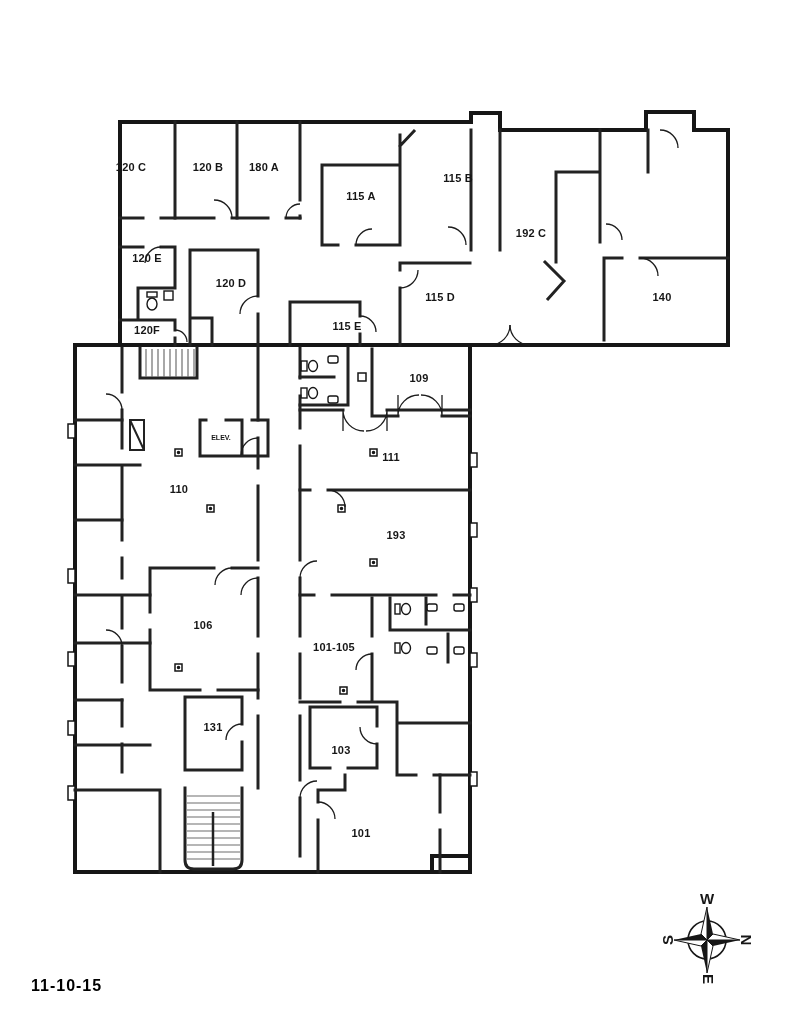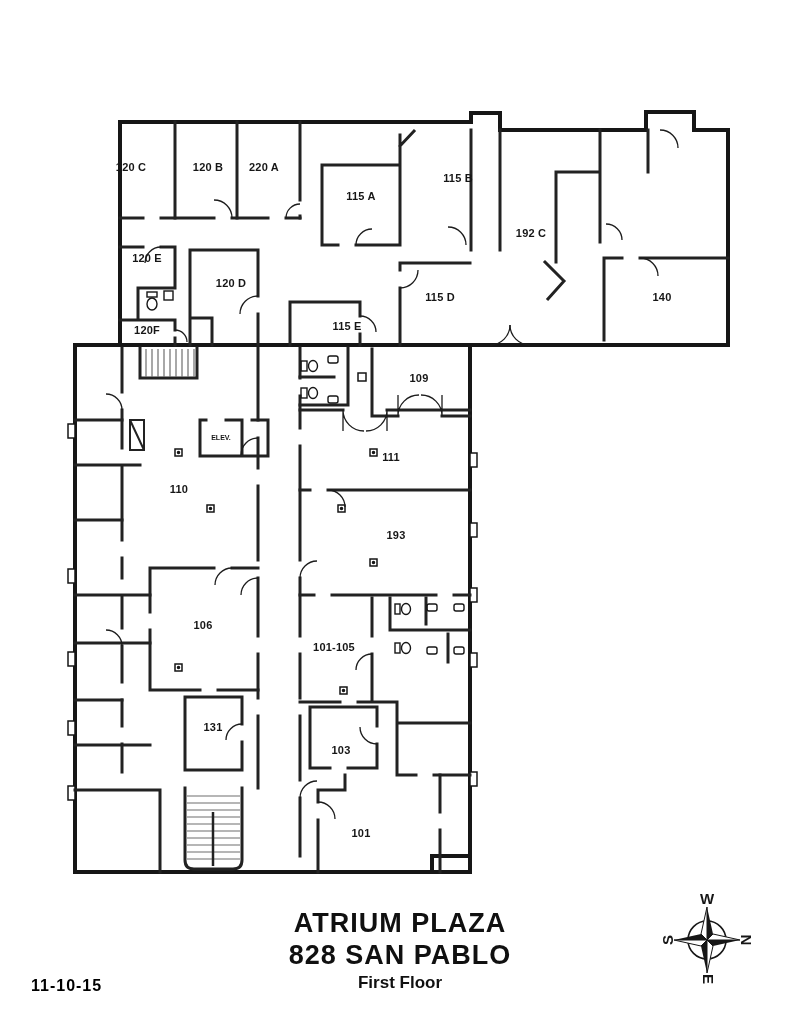--- a/index.html
+++ b/index.html
@@ -163,21 +163,21 @@
       <path d="M122,410 A16,16 0 0 0 106,394"></path>
         <path d="M122,646 A16,16 0 0 0 106,630"></path>
       <path d="M490,345 A20,20 0 0 0 510,325"></path>
         <path d="M530,345 A20,20 0 0 1 510,325"></path>
     </g>
   </svg>
 
   <div>
     <div class="room-label" style="left:131px;top:167px">120 C</div>
     <div class="room-label" style="left:208px;top:167px">120 B</div>
-    <div class="room-label" style="left:264px;top:167px">220 A</div>
+    <div class="room-label" style="left:264px;top:167px">180 A</div>
     <div class="room-label" style="left:361px;top:196px">115 A</div>
     <div class="room-label" style="left:458px;top:178px">115 B</div>
     <div class="room-label" style="left:531px;top:233px">192 C</div>
     <div class="room-label" style="left:147px;top:258px">120 E</div>
     <div class="room-label" style="left:231px;top:283px">120 D</div>
     <div class="room-label" style="left:440px;top:297px">115 D</div>
     <div class="room-label" style="left:662px;top:297px">140</div>
     <div class="room-label" style="left:147px;top:330px">120F</div>
     <div class="room-label" style="left:347px;top:326px">115 E</div>
     <div class="room-label" style="left:419px;top:378px">109</div>
@@ -185,25 +185,20 @@
     <div class="room-label" style="left:179px;top:489px">110</div>
     <div class="room-label" style="left:396px;top:535px">193</div>
     <div class="room-label" style="left:203px;top:625px">106</div>
     <div class="room-label" style="left:334px;top:647px">101-105</div>
     <div class="room-label" style="left:213px;top:727px">131</div>
     <div class="room-label" style="left:341px;top:750px">103</div>
     <div class="room-label" style="left:361px;top:833px">101</div>
     <div class="room-label tiny" style="left:221px;top:437px">ELEV.</div>
   </div>
 
-  <div class="titleblock">
-    <div class="t1">ATRIUM PLAZA</div>
-    <div class="t2">828 SAN PABLO</div>
-    <div class="t3">First Floor</div>
-  </div>
 
   <div class="date-note">11-10-15</div>
 
   <svg class="compass" width="92" height="92" viewBox="-46 -46 92 92">
     <circle cx="0" cy="0" r="19" fill="none" stroke="#161616" stroke-width="1.6"></circle>
     <g>
       <path d="M0,-33 L6,-6 L0,0 Z M33,0 L6,6 L0,0 Z M0,33 L-6,6 L0,0 Z M-33,0 L-6,-6 L0,0 Z" fill="#161616"></path>
       <path d="M0,-33 L-6,-6 L0,0 Z M33,0 L6,-6 L0,0 Z M0,33 L6,6 L0,0 Z M-33,0 L-6,6 L0,0 Z" fill="#ffffff" stroke="#161616" stroke-width="1"></path>
     </g>
     <text x="0" y="-36" text-anchor="middle" font-size="15" font-weight="bold" fill="#161616">W</text>

